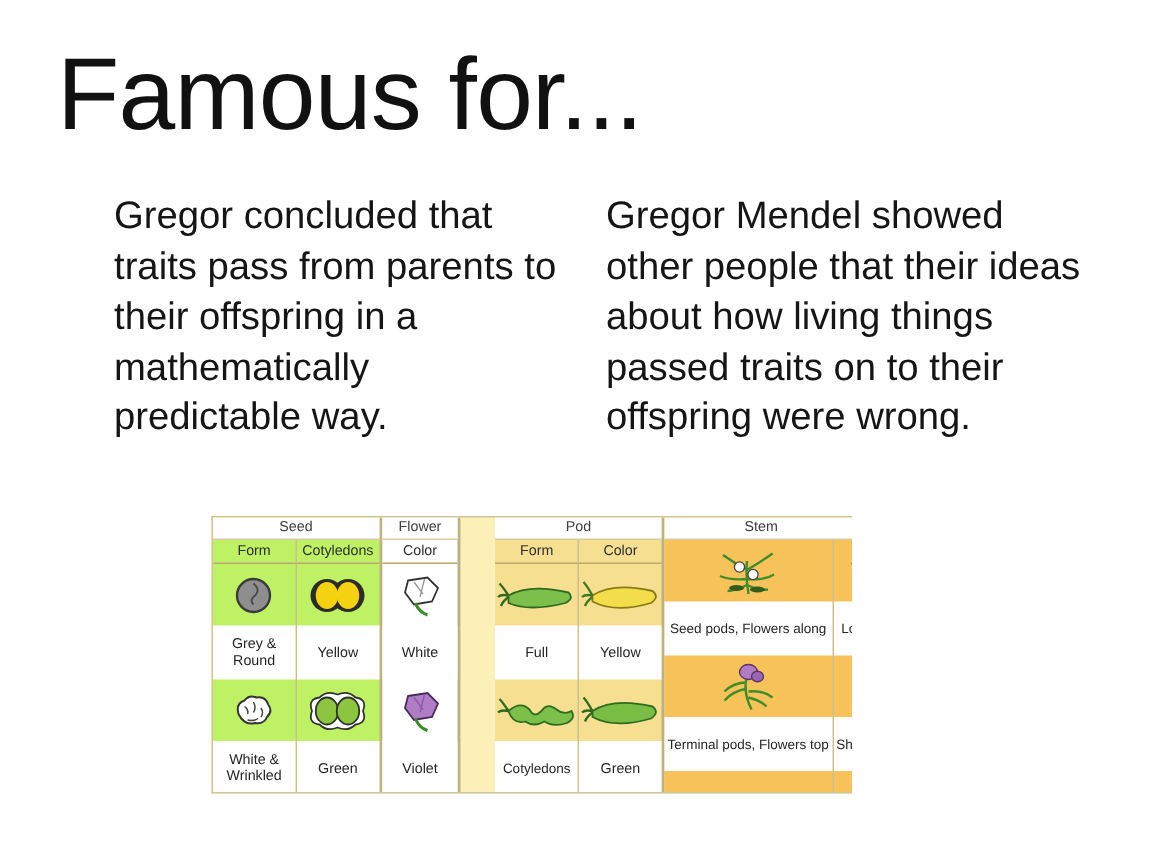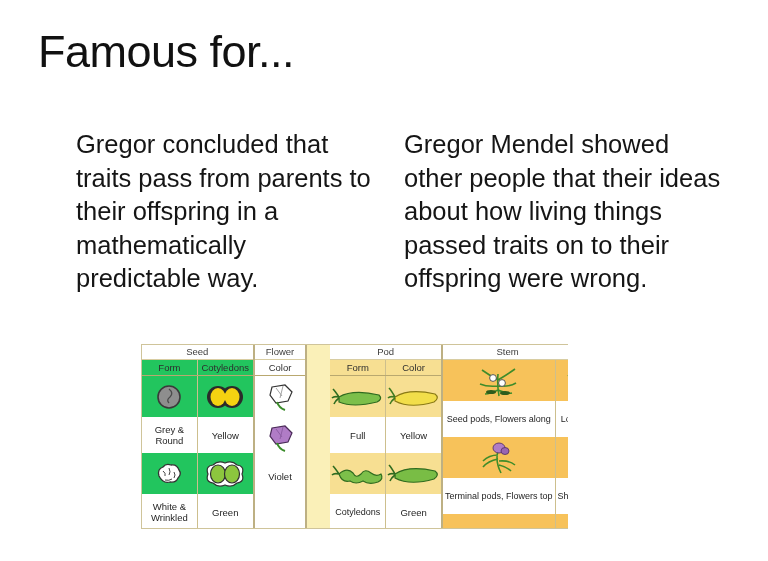--- a/index.html
+++ b/index.html
@@ -15,21 +15,21 @@
     font-family: "Liberation Sans", sans-serif;
     color: #1a1a1a;
     -webkit-font-smoothing: antialiased;
   }
 
   
   #slide-title {
     position: absolute;
     left: 38px;
     top: 28px;
-    font-size: 45px;
+    font-size: 68px;
     font-weight: 400;
     letter-spacing: -0.5px;
     line-height: 1.05;
     color: #111111;
     white-space: nowrap;
   }
 
   
   .body-col {
     position: absolute;
@@ -62,21 +62,21 @@
     height: 100%;
     align-items: stretch;
   }
   .grp {
     display: flex;
     flex-direction: column;
     border-right: 2px solid #bdb083;
     box-sizing: border-box;
   }
   .grp:last-child { border-right: none; }
-  .grp-seed   { width: 122px; background: #22c55e; }
+  .grp-seed   { width: 122px; background: #bef264; }
   .grp-flower { width: 57px;  background: #ffffff; }
   .grp-pod    { width: 122px; background: #f7df92; margin-left: 23px; }
   .grp-stem   { width: 129px; background: #f7c25a; }
 
   .grp-title {
     height: 14px;
     line-height: 14px;
     text-align: center;
     font-size: 9.5px;
     color: #3d3d3d;
@@ -206,20 +206,21 @@
       </div>
       <div class="cols">
         <div class="col">
           <div class="cell-img">
             <svg width="34" height="32" viewBox="0 0 34 32">
               <path d="M9 6 l13 -2 l7 7 l-4 9 l-12 2 l-6 -8z" fill="#ffffff" stroke="#333333" stroke-width="1.2"></path>
               <path d="M13 7 l6 8 M20 5 l-3 12" fill="none" stroke="#999999" stroke-width="0.9"></path>
               <path d="M14 21 q2 6 8 8" fill="none" stroke="#3a8c2a" stroke-width="2"></path>
             </svg>
           </div>
+          <div class="cell-label">White</div>
           <div class="cell-img">
             <svg width="34" height="32" viewBox="0 0 34 32">
               <path d="M9 6 l13 -2 l7 7 l-4 9 l-12 2 l-6 -8z" fill="#b07cc6" stroke="#4a2a58" stroke-width="1.2"></path>
               <path d="M13 7 l6 8 M20 5 l-3 12" fill="none" stroke="#8a5ba0" stroke-width="0.9"></path>
               <path d="M14 21 q2 6 8 8" fill="none" stroke="#3a8c2a" stroke-width="2"></path>
             </svg>
           </div>
           <div class="cell-label">Violet</div>
 
         </div>

